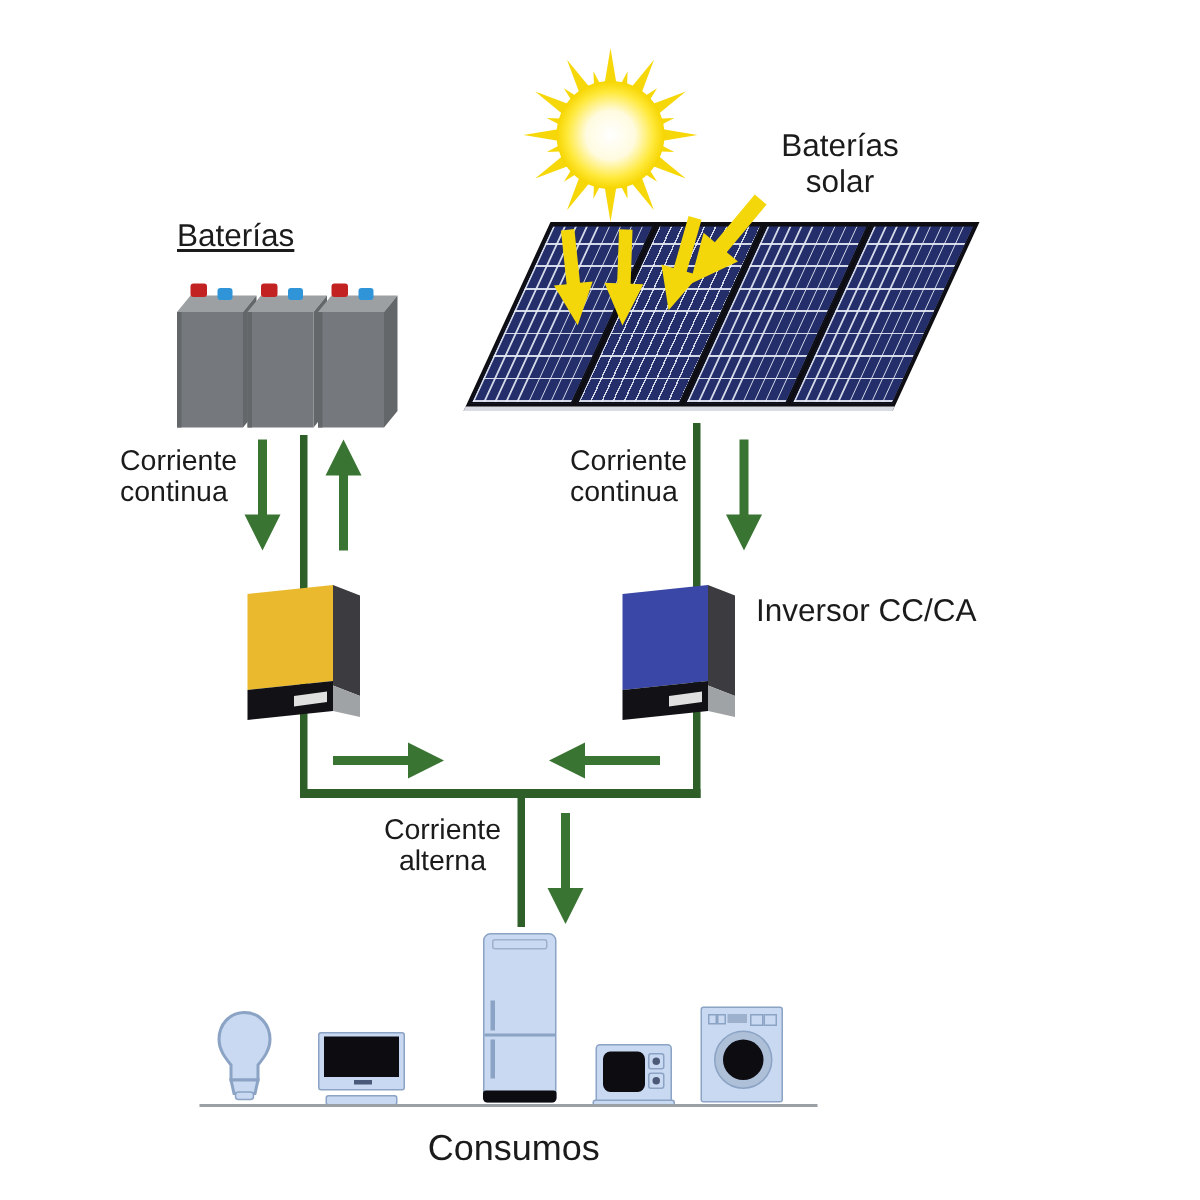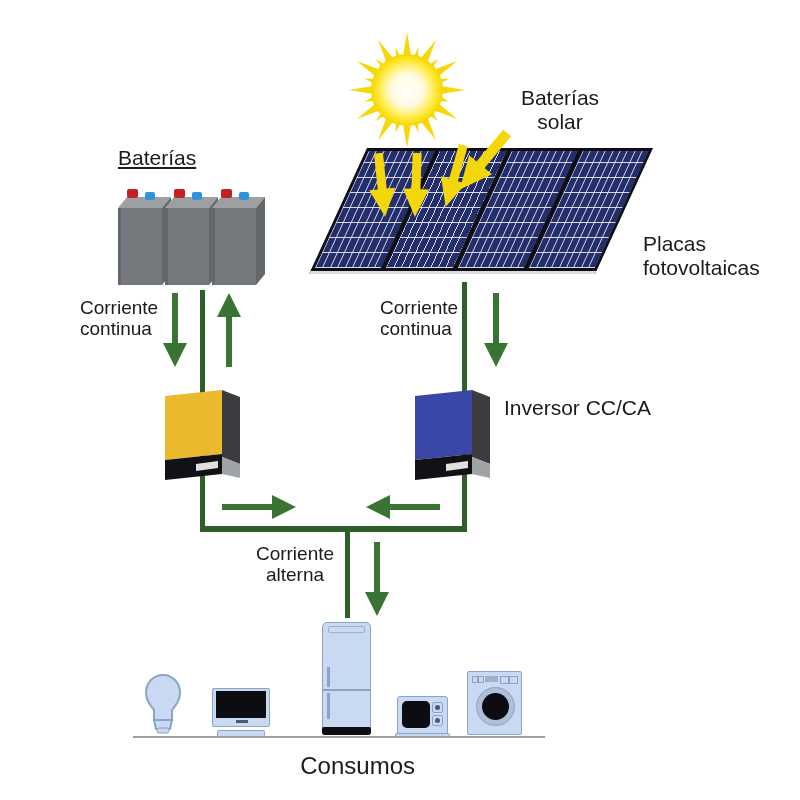--- a/index.html
+++ b/index.html
@@ -213,30 +213,28 @@
       <i class="head"></i>
     </div>
   <div class="arrow v" style="left:365px;top:542px;">
       <i class="shaft"></i>
       <i class="head"></i>
     </div>
 
   <div class="lbl" style="left:118px;top:146px;text-decoration:underline;">Baterías</div>
   <div class="lbl center" style="left:495px;top:86px;width:130px;">Baterías
 solar</div>
-  <div class="lbl" style="left:643px;top:232px;">Placas
-fotovoltaicas</div>
   <div class="lbl small" style="left:80px;top:297px;">Corriente
 continua</div>
   <div class="lbl small" style="left:380px;top:297px;">Corriente
 continua</div>
   <div class="lbl" style="left:504px;top:396px;text-align:right;">Inversor CC/CA</div>
   <div class="lbl small center" style="left:240px;top:543px;width:110px;">Corriente
 alterna</div>
-  <div class="lbl center" style="left:270px;top:752px;width:145px;font-size:24px;text-align:right;">Consumos</div>
+  <div class="lbl center" style="left:270px;top:752px;width:145px;font-size:24px;">Consumos</div>
 
   <svg style="left:141px;top:672px;" width="44" height="64" viewBox="0 0 44 64">
     <path d="M22,3 C32,3 39,11 39,21 C39,28 35,33 31,38 L31,48 L13,48 L13,38 C9,33 5,28 5,21 C5,11 12,3 22,3 Z" fill="#c9d9f1" stroke="#8ba3c4" stroke-width="2"></path>
     <path d="M13,48 L31,48 L29,57 L15,57 Z" fill="#c9d9f1" stroke="#8ba3c4" stroke-width="2"></path>
     <rect x="16" y="56" width="12" height="5" rx="2" fill="#c9d9f1" stroke="#8ba3c4"></rect>
   </svg>
 
   <div class="tv">
     <div class="frame"></div>
     <div class="screen"></div>

